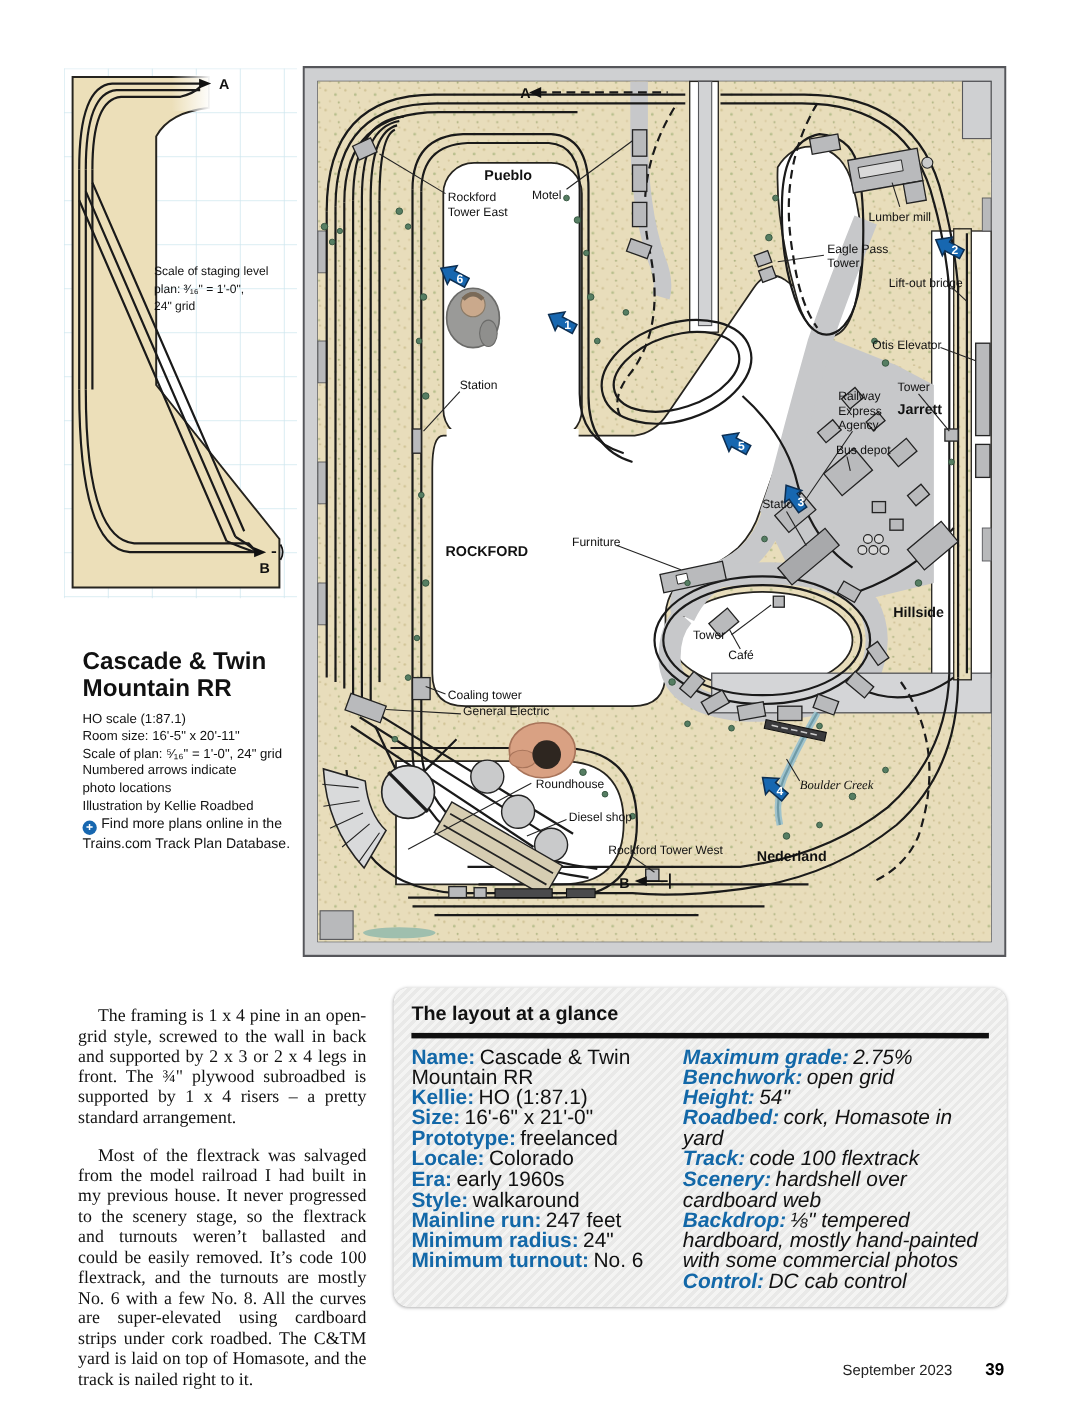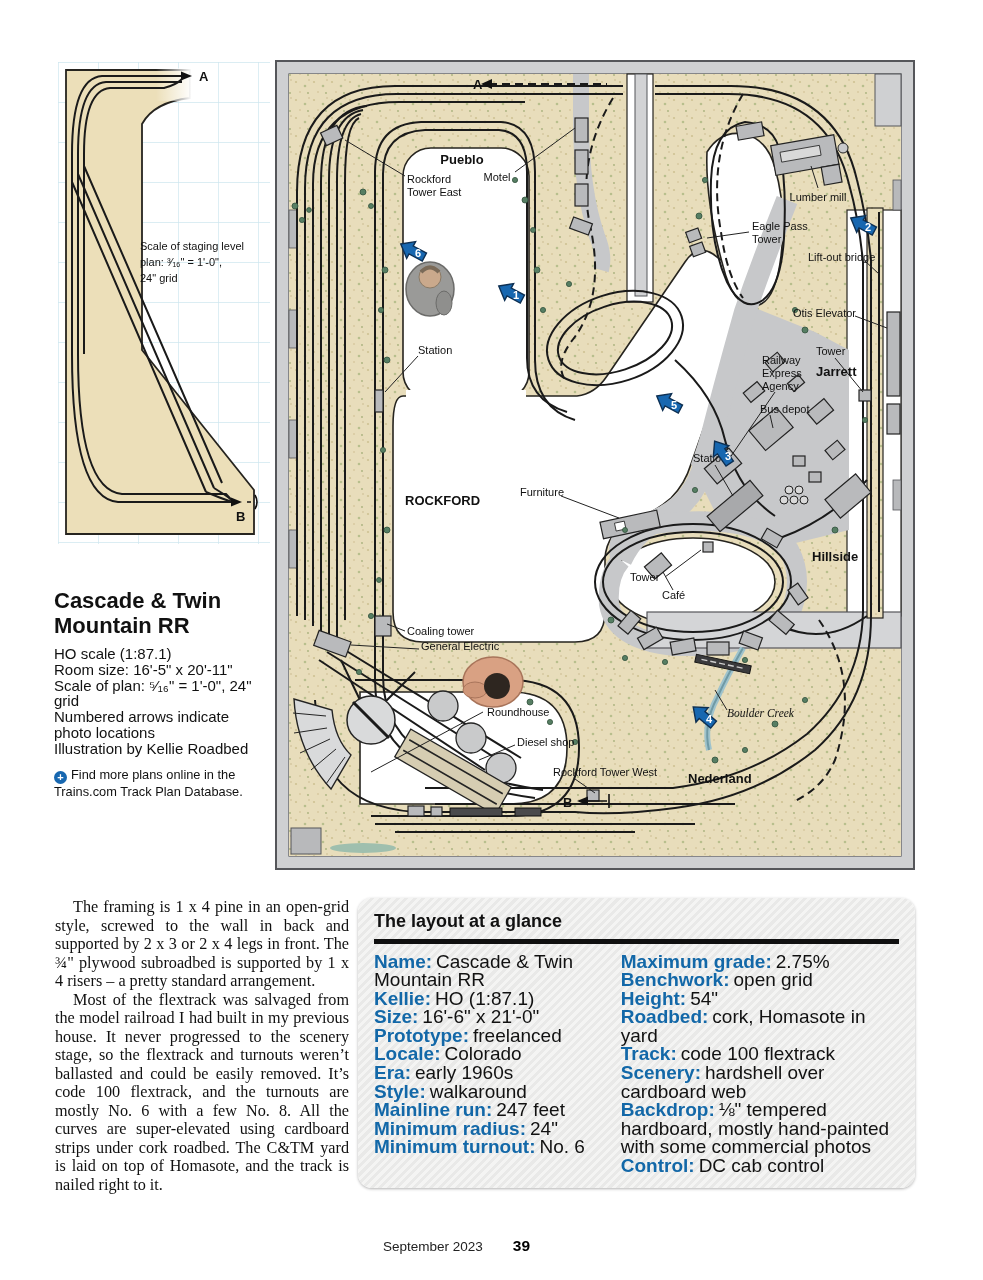--- a/index.html
+++ b/index.html
@@ -1,42 +1,42 @@
 <!DOCTYPE html>
 <html><head>
 <meta charset="utf-8">
 <style>
   html,body{margin:0;padding:0;}
   body{width:983px;height:1280px;position:relative;background:#fff;
        font-family:"Liberation Sans",sans-serif;overflow:hidden;}
   .abs{position:absolute;}
   
   #title-block h1{font-size:22px;line-height:25px;margin:0 0 8px;font-weight:bold;color:#111;}
-  #title-block .tl{font-size:15px;line-height:15.8px;color:#111;}
-  .find{margin-top:10px;font-size:12.8px;line-height:15.8px;color:#111;}
+  #title-block .tl{font-size:12px;line-height:15.8px;color:#111;}
+  .find{font-size:12.8px;line-height:15.8px;color:#111;}
   .plus{display:inline-block;width:13px;height:13px;background:#1767b0;border-radius:50%;
         color:#fff;font-weight:bold;font-size:11px;line-height:12px;text-align:center;
         margin-right:4px;vertical-align:-2px;}
   
   #body-text{width:294px;font-family:"Liberation Serif",serif;font-size:16.2px;
              line-height:18.5px;text-align:justify;color:#111;}
-  #body-text p{margin:0;text-indent:18px;}
+  #body-text p{margin:16px;text-indent:18px;}
   
   #glance{width:557px;min-height:250px;border-radius:14px;
           background:repeating-linear-gradient(135deg,#f4f4f3 0px,#f4f4f3 3px,#e9e9e8 3px,#e9e9e8 6px);
           box-shadow:0 1px 3px rgba(0,0,0,.3);padding:10px 16px 12px;box-sizing:border-box;}
   #glance h2{font-size:18px;margin:3px 0 7px;color:#111;}
   .rule{height:4.5px;background:#101010;margin-bottom:9px;}
   .cols{display:flex;}
   .col-l{width:47%;padding-right:8px;box-sizing:border-box;}
-  .col-r{width:53%;}
+  .col-r{width:53%;font-style:italic;}
   .spec{font-size:19px;line-height:18.6px;color:#111;}
   .spec b{color:#1368a8;margin-right:4px;}
   
-  #footer{position:absolute;top:1237px;left:0;width:913px;text-align:center;
+  #footer{position:absolute;top:1237px;left:0;width:913px;text-align:right;
           font-size:13.5px;color:#222;}
   #footer b{font-size:15.5px;margin-left:30px;color:#000;}
   
   svg text{font-family:"Liberation Sans",sans-serif;}
   .lbl{font-size:11px;fill:#111;}
   .town{font-size:13px;font-weight:bold;fill:#111;}
   .ital{font-family:"Liberation Serif",serif;font-style:italic;font-size:11.5px;fill:#111;}
   .anum{font-size:11px;font-weight:bold;fill:#fff;}
   .ldr{stroke:#222;stroke-width:1;fill:none;}
   .tk{stroke:#1a1a1a;stroke-width:2;fill:none;}
@@ -407,21 +407,21 @@
         <use href="#parrow" transform="rotate(28)"></use>
       <text x="13" y="21" class="anum" text-anchor="middle">5</text>
       </g>
     <g transform="translate(130,176)">
         <use href="#parrow" transform="rotate(28)"></use>
       <text x="13" y="21" class="anum" text-anchor="middle">6</text>
       </g>
   </g>
 </svg>
 
-<div id="title-block" class="abs" style="left:54px;top:588px;width:215px">
+<div id="title-block" class="abs" style="left:75px;top:588px;width:215px">
   <h1>
     <span>Cascade &amp; Twin</span><br>
     <span>Mountain RR</span>
   </h1>
   <div class="tl">HO scale (1:87.1)</div>
   <div class="tl">Room size: 16'-5" x 20'-11"</div>
   <div class="tl">Scale of plan: ⁵⁄₁₆" = 1'-0", 24" grid</div>
   <div class="tl">Numbered arrows indicate</div>
   <div class="tl">photo locations</div>
   <div class="tl">Illustration by Kellie Roadbed</div>

